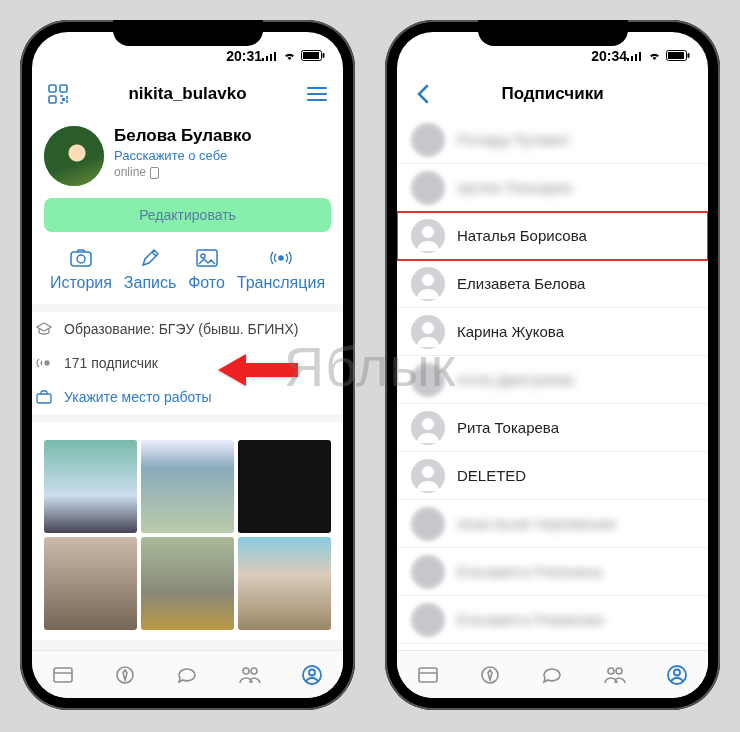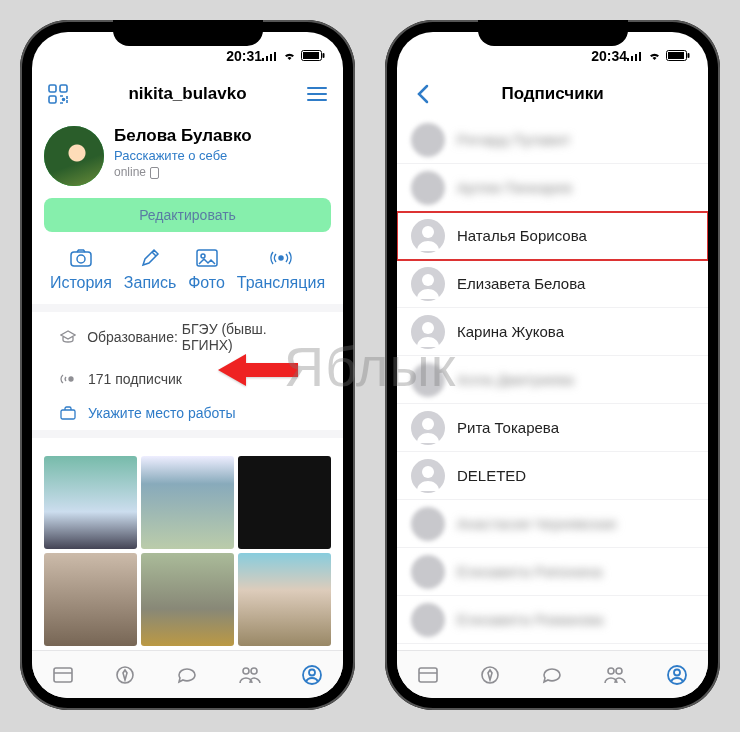--- a/index.html
+++ b/index.html
@@ -42,21 +42,21 @@
     border-radius: 8px; background: #86efac; color: #5a7ca3; font-size: 14px;
     display: flex; align-items: center; justify-content: center;
   }
   .actions {
     display: flex; justify-content: space-around; padding: 4px 0 12px;
   }
   .action { display: flex; flex-direction: column; align-items: center; gap: 4px; color: #2f7cc8; font-size: 16px; }
   .action .ico { width: 24px; height: 24px; display:flex; align-items:center; justify-content:center; }
   .info-list { background: #fff; margin-top: 8px; }
   .info-row {
-    display: flex; align-items: center; gap: 10px; padding: 9px 28px;
+    display: flex; align-items: center; gap: 10px; padding: 9px 4px;
     font-size: 14px; color: #444;
   }
   .info-row .ico { width: 18px; color: #8e8e93; display:flex; }
   .info-row.link { color: #2f7cc8; }
   .info-row.link .ico { color: #2f7cc8; }
   .photos-block { background:#fff; margin-top:8px; padding:10px 12px; }
   .photos-head { display:flex; justify-content:space-between; align-items:center; font-size:12px; font-weight:700; color:#333; letter-spacing:0.5px;}
   .photos-head .cnt { font-weight:400; color:#8e8e93; margin-left:4px;}
   .photos-grid { display:grid; grid-template-columns:repeat(3,1fr); gap:4px; margin-top:8px;}
   .photo { width:100%; aspect-ratio:1; border-radius:3px; }

